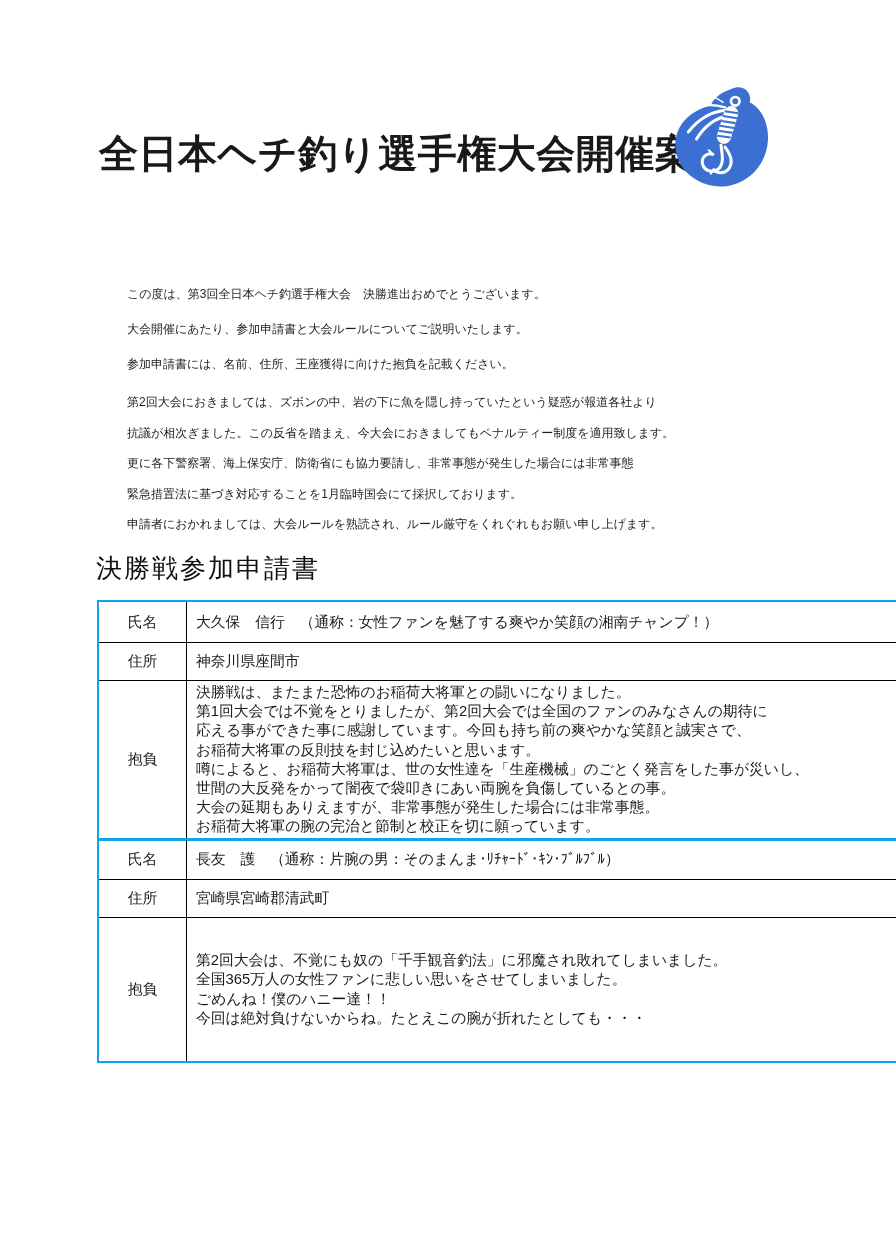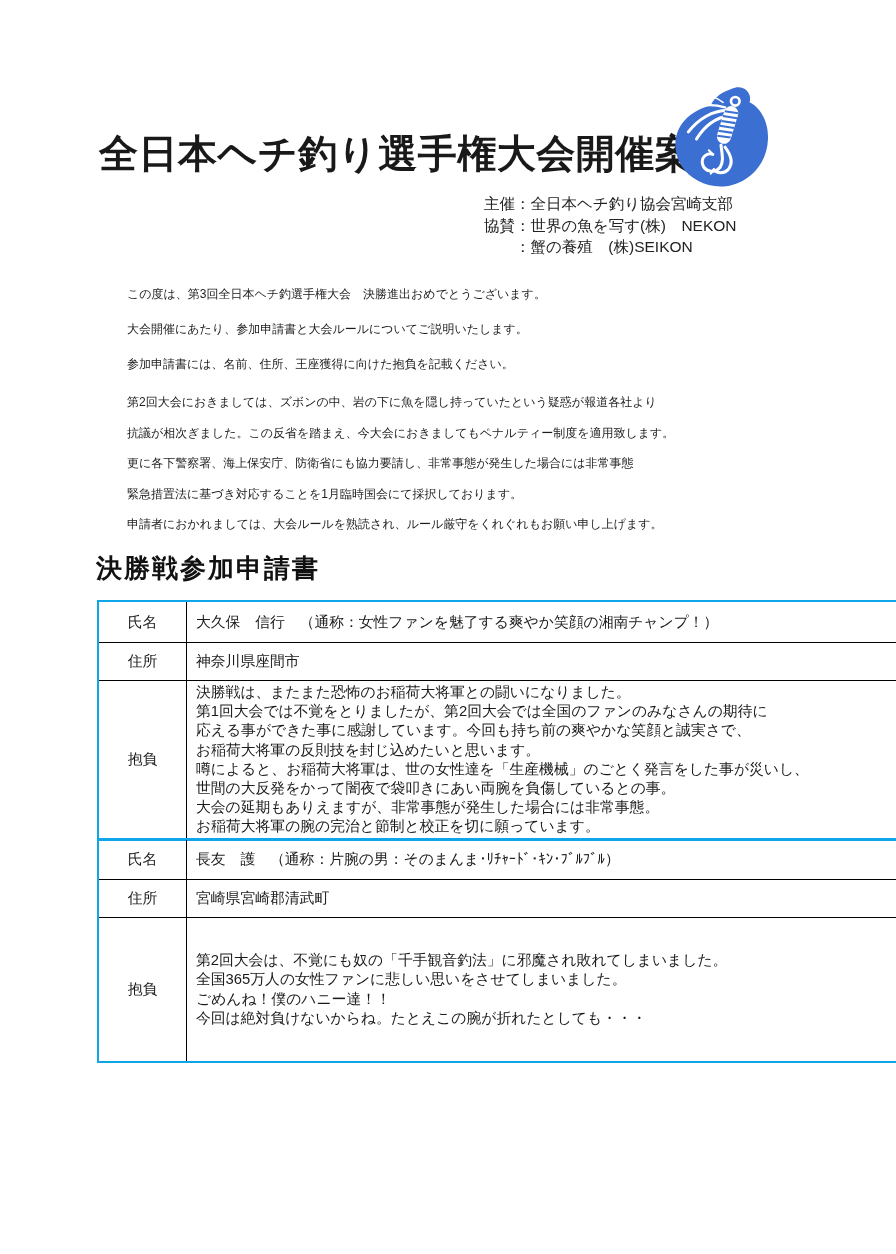--- a/index.html
+++ b/index.html
@@ -30,21 +30,21 @@
     font-size:12px;line-height:35px;
     white-space:pre;color:#1c1c1c;
   }
   .rules-block{
     position:absolute;left:127px;top:387px;
     font-size:12px;line-height:30.5px;
     white-space:pre;color:#1c1c1c;
   }
   .section-heading{
     position:absolute;left:96px;top:551px;
-    font-size:26px;font-weight:bold;letter-spacing:2px;
+    font-size:26px;font-weight:normal;letter-spacing:2px;
     margin:0;color:#111;white-space:nowrap;
   }
   table.app-table{
     position:absolute;left:97px;width:821px;
     border-collapse:collapse;table-layout:fixed;
     border:2px solid #0ea5e9;
   }
   #app-table-0{top:600px;}
   #app-table-1{top:838px;}
   table.app-table td{
@@ -97,23 +97,20 @@
       <line class="logo-stripe" stroke-width="2" x1="-7" y1="22" x2="7" y2="20"></line>
       <line class="logo-stripe" stroke-width="2" x1="-7" y1="27" x2="7" y2="25"></line>
       <line class="logo-stripe" stroke-width="2" x1="-6.5" y1="32" x2="6.5" y2="30"></line>
     </g>
 
     <path class="logo-line" stroke-width="3" d="M50,58 C51,67 53,74 49,80 C44,86 34,84 32,77 C30,70 36,65 42,67"></path>
     <path class="logo-line" stroke-width="3" d="M54,60 C60,68 62,76 57,82 C53,86 46,86 43,82"></path>
     <path class="logo-line" stroke-width="2" d="M42,67 L38,63 M43,82 L40,86"></path>
   </svg>
 
-  <div class="org-block">主催：全日本ヘチ釣り協会宮崎支部
-協賛：世界の魚を写す(株)　NEKON
-　　：蟹の養殖　(株)SEIKON</div>
 
   <div class="intro-block">この度は、第3回全日本ヘチ釣選手権大会　決勝進出おめでとうございます。
 大会開催にあたり、参加申請書と大会ルールについてご説明いたします。
 参加申請書には、名前、住所、王座獲得に向けた抱負を記載ください。</div>
 
   <div class="rules-block">第2回大会におきましては、ズボンの中、岩の下に魚を隠し持っていたという疑惑が報道各社より
 抗議が相次ぎました。この反省を踏まえ、今大会におきましてもペナルティー制度を適用致します。
 更に各下警察署、海上保安庁、防衛省にも協力要請し、非常事態が発生した場合には非常事態
 緊急措置法に基づき対応することを1月臨時国会にて採択しております。
 申請者におかれましては、大会ルールを熟読され、ルール厳守をくれぐれもお願い申し上げます。</div>

